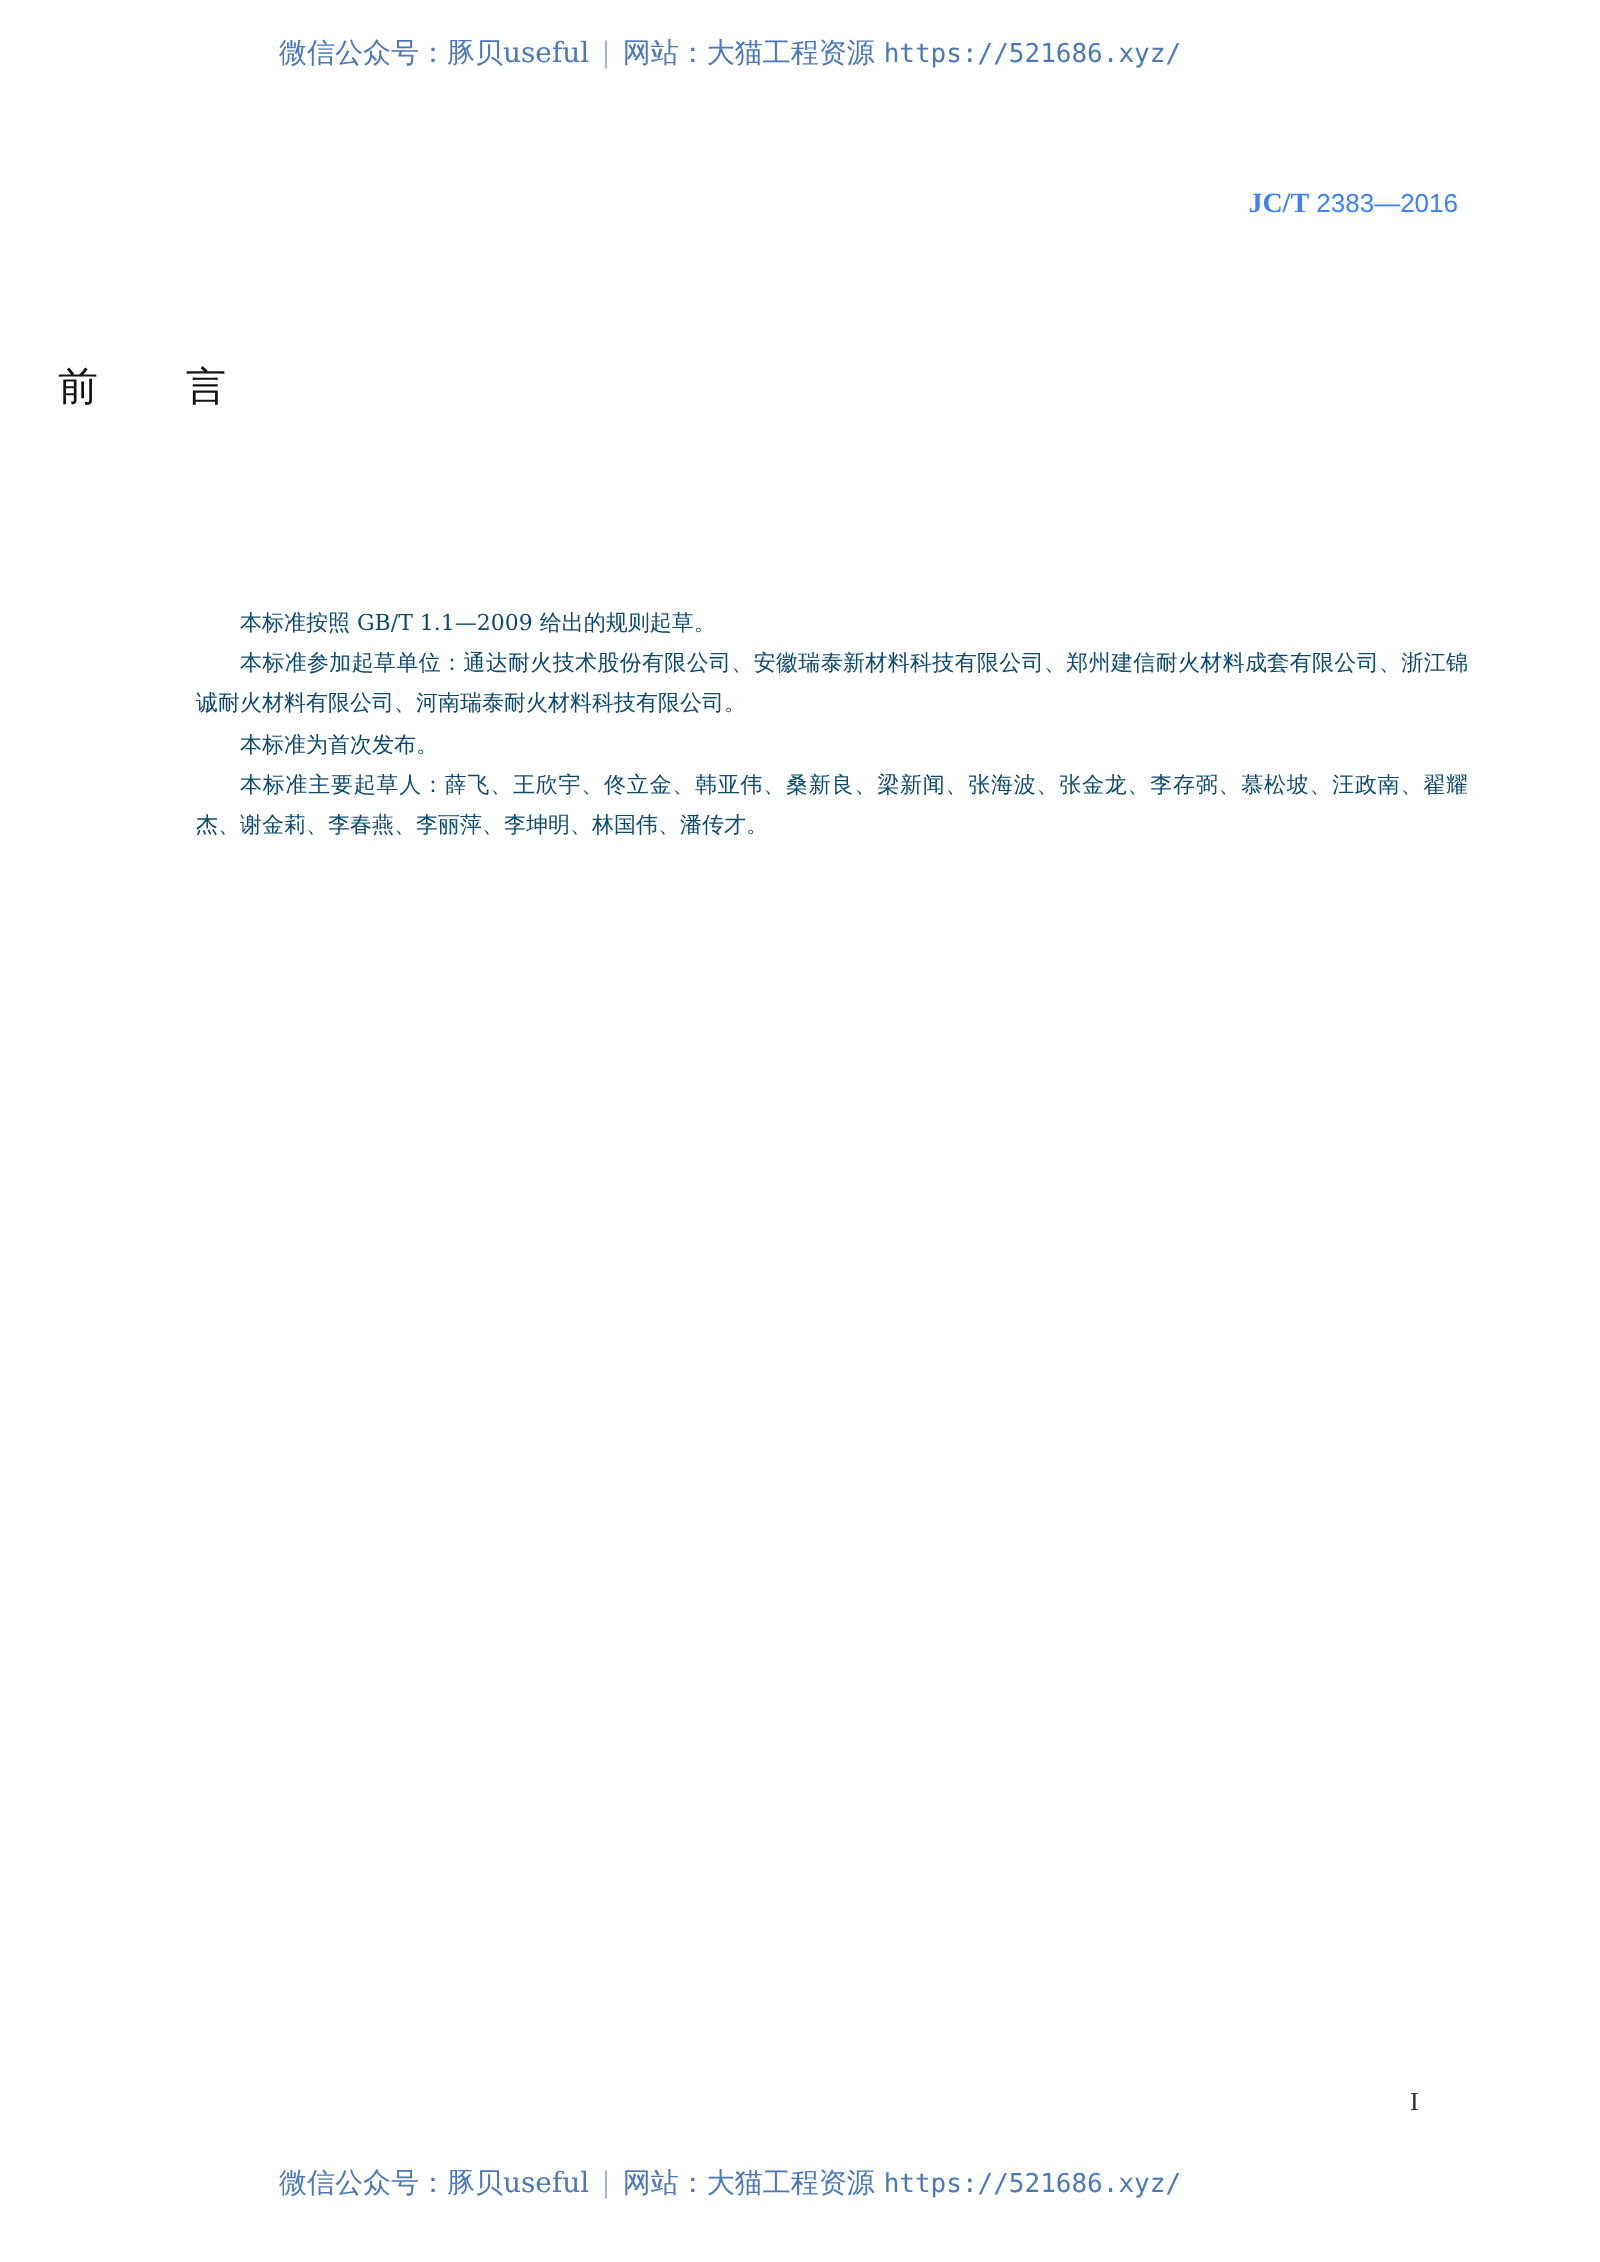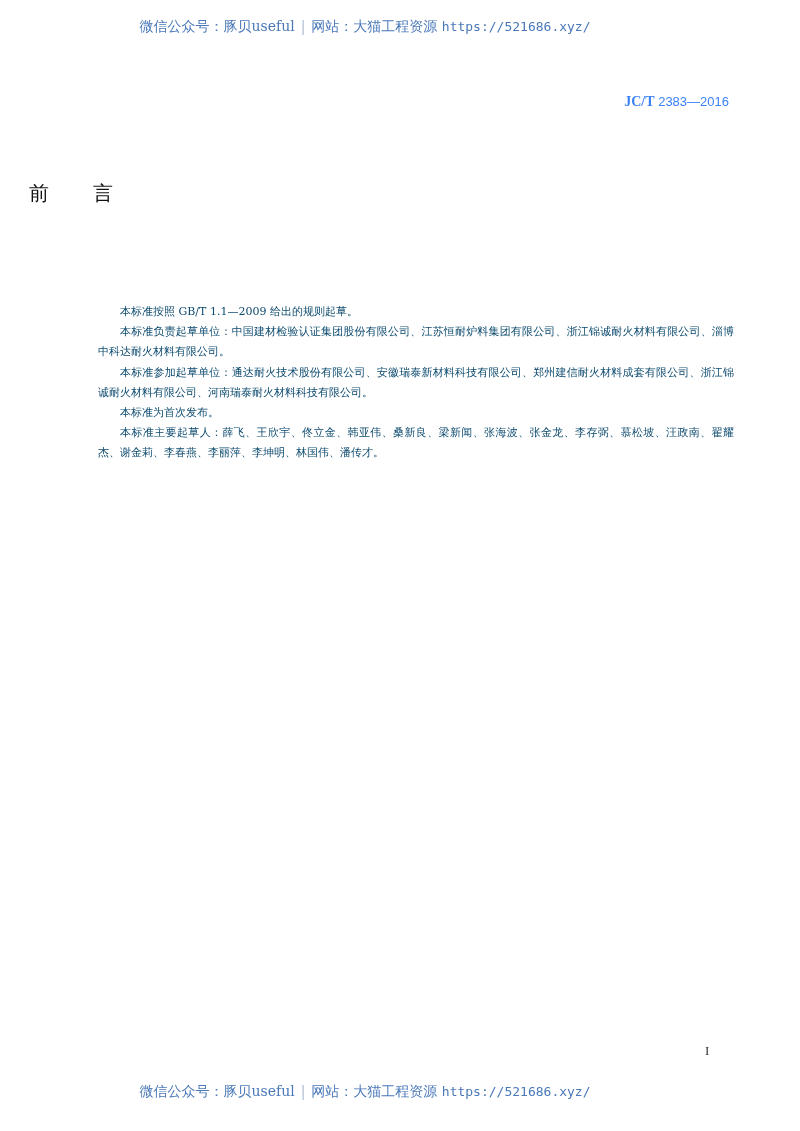--- a/index.html
+++ b/index.html
@@ -97,21 +97,20 @@
 
 <div class="doc-code">
   <span class="code-prefix">JC/T</span>
   <span>2383—2016</span>
 </div>
 
 <div class="title">前言</div>
 
 <div class="body-text">
   <p class="para">本标准按照 GB/T 1.1—2009 给出的规则起草。</p>
-  <p class="para">本标准负责起草单位：中国建材检验认证集团股份有限公司、江苏恒耐炉料集团有限公司、浙江锦诚耐火材料有限公司、淄博中科达耐火材料有限公司。</p>
   <p class="para">本标准参加起草单位：通达耐火技术股份有限公司、安徽瑞泰新材料科技有限公司、郑州建信耐火材料成套有限公司、浙江锦诚耐火材料有限公司、河南瑞泰耐火材料科技有限公司。</p>
   <p class="para">本标准为首次发布。</p>
   <p class="para">本标准主要起草人：薛飞、王欣宇、佟立金、韩亚伟、桑新良、梁新闻、张海波、张金龙、李存弼、慕松坡、汪政南、翟耀杰、谢金莉、李春燕、李丽萍、李坤明、林国伟、潘传才。</p>
 </div>
 
 <div class="page-number">I</div>
 
 <div class="watermark bottom">
   <span>微信公众号：豚贝useful</span><span class="sep">|</span><span>网站：大猫工程资源</span>
   <span class="url">https://521686.xyz/</span>

